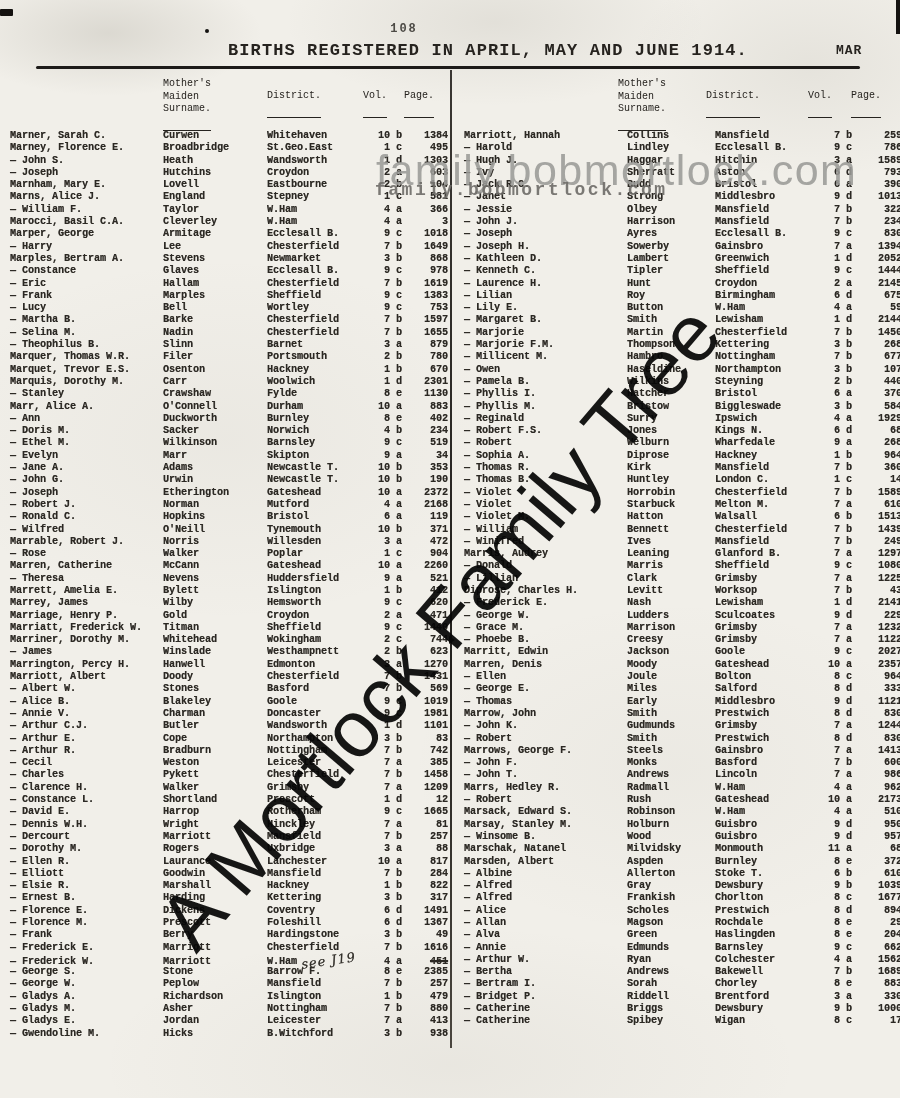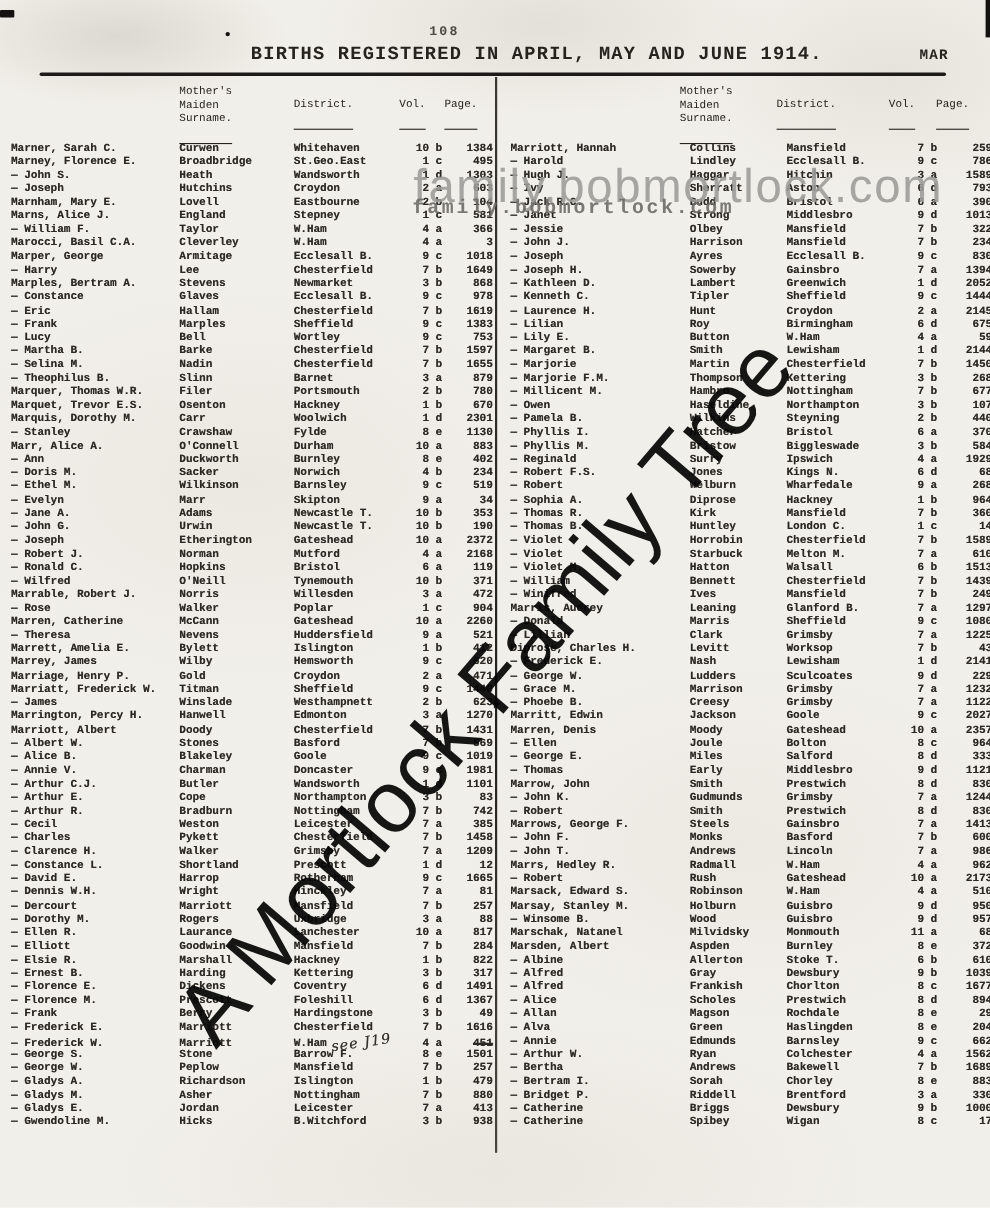--- a/index.html
+++ b/index.html
@@ -414,20 +414,27 @@
   </div>
 
   <div class="row">
     <span class="c name">Marriatt, Frederick W.</span>
     <span class="c maiden">Titman</span>
     <span class="c district">Sheffield</span>
     <span class="c vol">9 c</span>
     <span class="c page">1440</span>
   </div>
 
+  <div class="row">
+    <span class="c name">Marriner, Dorothy M.</span>
+    <span class="c maiden">Whitehead</span>
+    <span class="c district">Wokingham</span>
+    <span class="c vol">2 c</span>
+    <span class="c page">744</span>
+  </div>
 
   <div class="row">
     <span class="c name">— James</span>
     <span class="c maiden">Winslade</span>
     <span class="c district">Westhampnett</span>
     <span class="c vol">2 b</span>
     <span class="c page">623</span>
   </div>
 
   <div class="row">
@@ -628,21 +635,21 @@
     <span class="c district">W.Ham<span class="note">see J19</span></span>
     <span class="c vol">4 a</span>
     <span class="c page struck">451</span>
   </div>
 
   <div class="row">
     <span class="c name">— George S.</span>
     <span class="c maiden">Stone</span>
     <span class="c district">Barrow F.</span>
     <span class="c vol">8 e</span>
-    <span class="c page">1501</span>
+    <span class="c page">2385</span>
   </div>
 
   <div class="row">
     <span class="c name">— George W.</span>
     <span class="c maiden">Peplow</span>
     <span class="c district">Mansfield</span>
     <span class="c vol">7 b</span>
     <span class="c page">257</span>
   </div>
 

